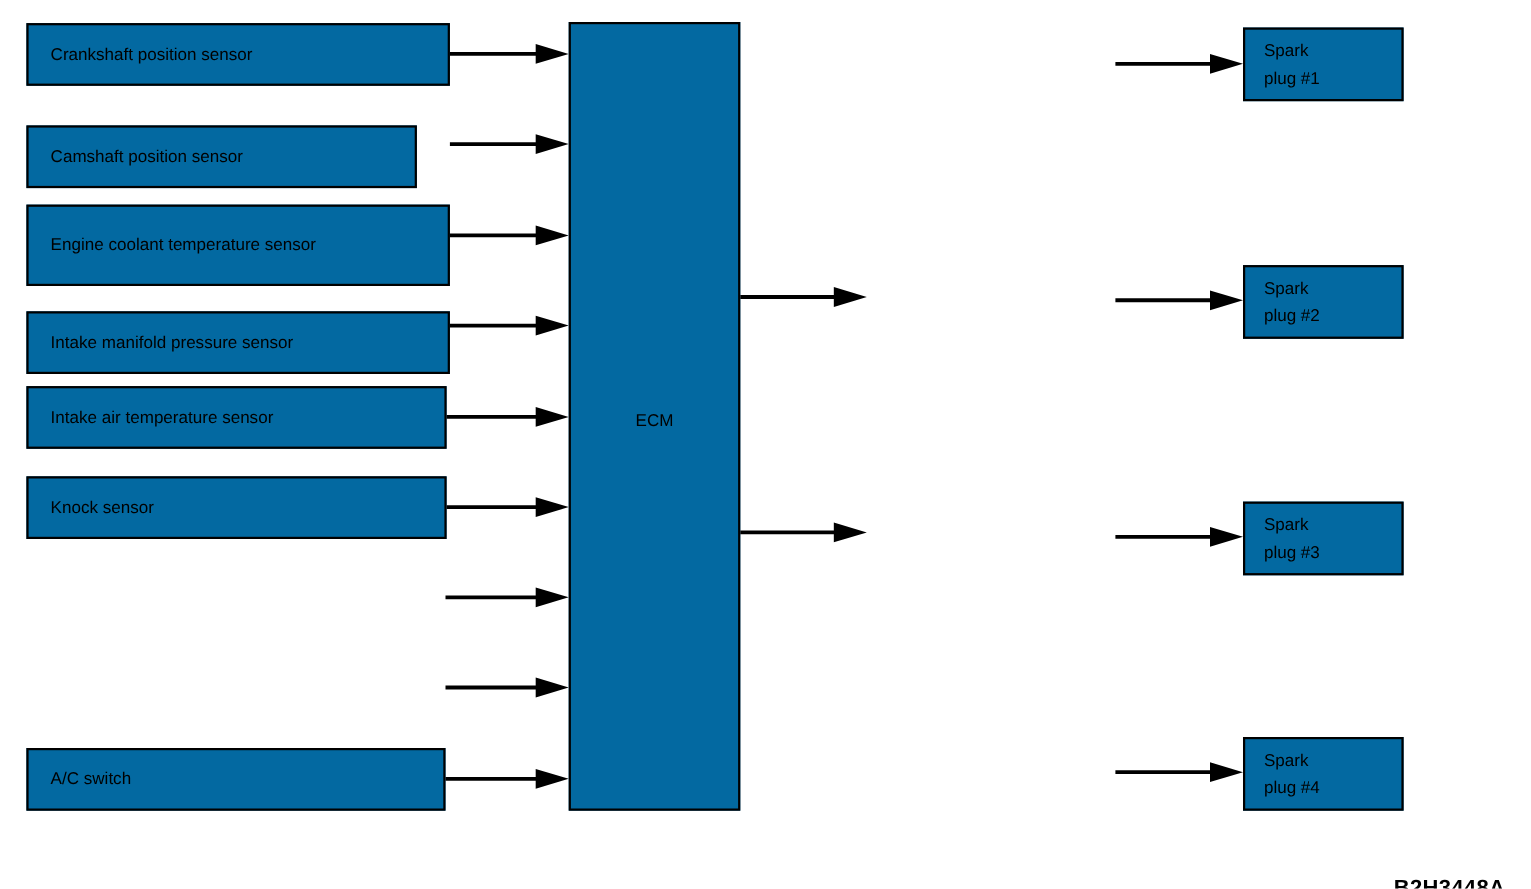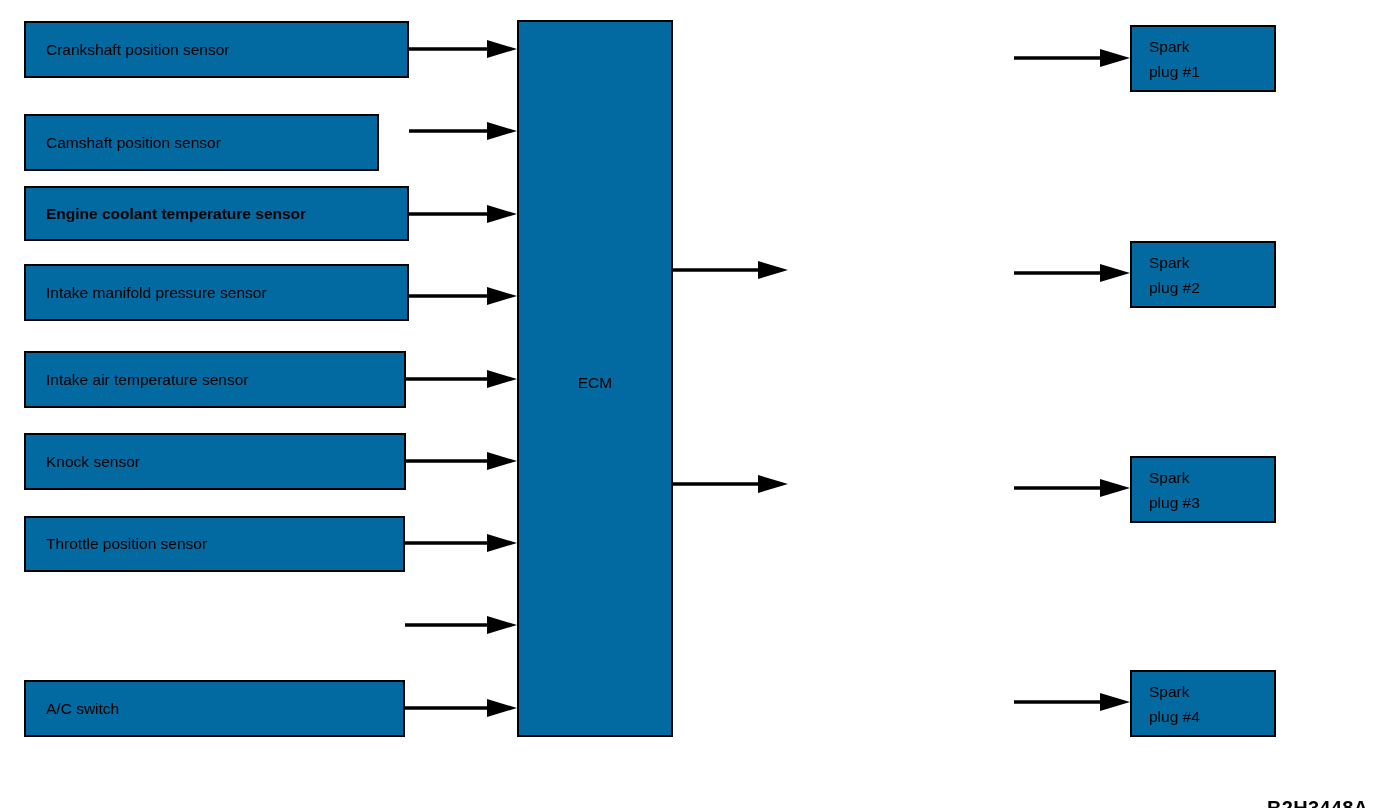--- a/index.html
+++ b/index.html
@@ -76,34 +76,31 @@
 <body>
 
 <div id="diagram">
 
 <div class="box sensor-box" style="left: 24px; top: 21px; width: 385px; height: 57px;">
       <div class="box-label">Crankshaft position sensor</div>
     </div>
     <div class="box sensor-box" style="left: 24px; top: 91px; width: 355px; height: 57px; margin-top: 23px;">
       <div class="box-label">Camshaft position sensor</div>
     </div>
-    <div class="box sensor-box" style="left: 24px; top: 186px; width: 385px; height: 55px; font-weight: bold;">
+    <div class="box sensor-box" style="left: 24px; top: 186px; width: 385px; height: 74px;">
       <div class="box-label">Engine coolant temperature sensor</div>
     </div>
-    <div class="box sensor-box" style="left: 24px; top: 264px; width: 385px; height: 57px;">
+    <div class="box sensor-box" style="left: 24px; top: 283px; width: 385px; height: 57px;">
       <div class="box-label">Intake manifold pressure sensor</div>
     </div>
     <div class="box sensor-box" style="left: 24px; top: 351px; width: 382px; height: 57px;">
       <div class="box-label">Intake air temperature sensor</div>
     </div>
     <div class="box sensor-box" style="left: 24px; top: 433px; width: 382px; height: 57px;">
       <div class="box-label">Knock sensor</div>
-    </div>
-    <div class="box sensor-box" style="left: 24px; top: 516px; width: 381px; height: 56px;">
-      <div class="box-label">Throttle position sensor</div>
     </div>
     <div class="box ecm-box" style="left: 517px; top: 20px; width: 156px; height: 717px;">
       <div class="box-label">ECM</div>
     </div>
     <div class="box sensor-box" style="left: 24px; top: 680px; width: 381px; height: 57px;">
       <div class="box-label">A/C switch</div>
     </div>
     <div class="box plug-box" style="left: 1130px; top: 25px; width: 146px; height: 67px;">
       <div class="box-label">Spark
 plug #1</div>

